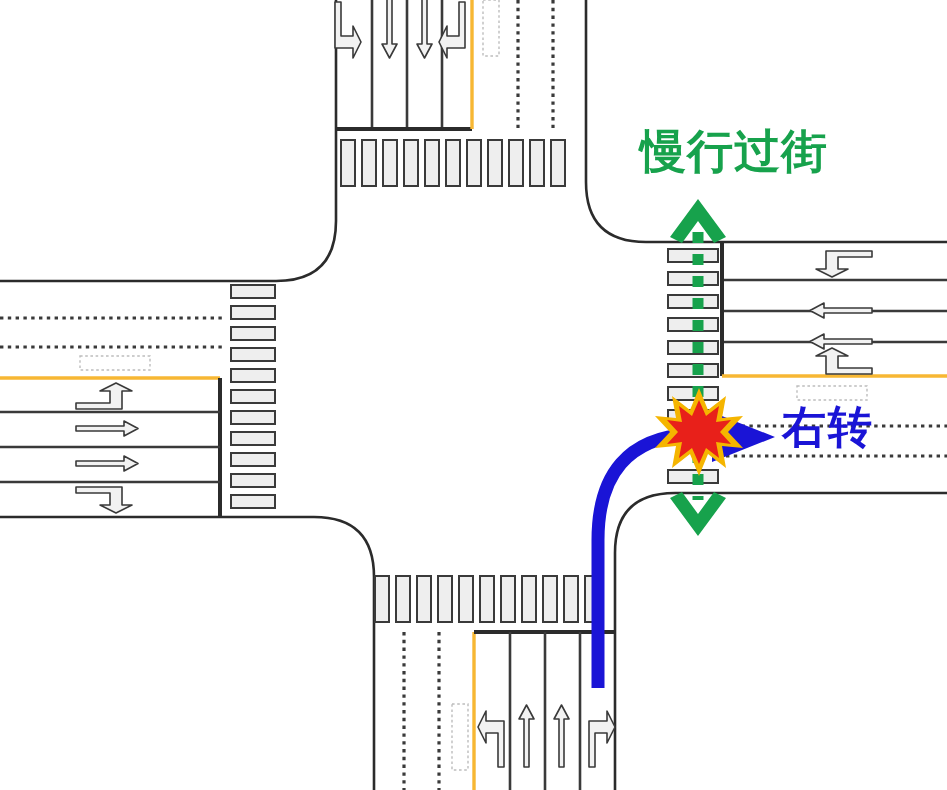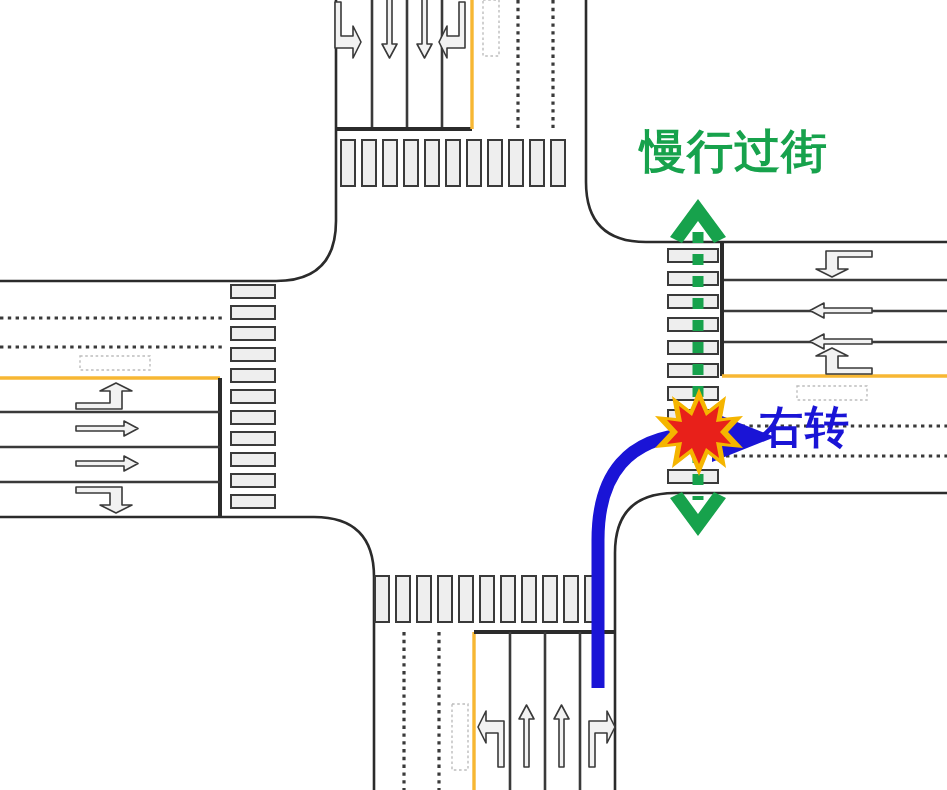--- a/index.html
+++ b/index.html
@@ -1,21 +1,21 @@
 <!DOCTYPE html>
 <html><head>
 <meta charset="utf-8">
 <style>
   html,body{margin:0;padding:0;background:#ffffff;}
   body{font-family:"Liberation Sans","DejaVu Sans",sans-serif;}
   #stage{position:relative;width:947px;height:790px;background:#ffffff;overflow:hidden;}
   #diagram{position:absolute;left:0;top:0;width:947px;height:790px;}
   .lbl{position:absolute;white-space:nowrap;font-weight:bold;line-height:1;}
   #label-slow{left:640px;top:128px;font-size:46px;color:#17a24c;letter-spacing:1px;}
-  #label-right{left:759px;top:405px;font-size:44px;color:#1a14d6;letter-spacing:2px;}
+  #label-right{left:782px;top:405px;font-size:44px;color:#1a14d6;letter-spacing:2px;}
 </style>
 </head>
 <body>
 
 <div id="stage">
 
   <svg id="diagram" viewBox="0 0 947 790">
     <defs>
 
       <g id="arrow-straight-h">

